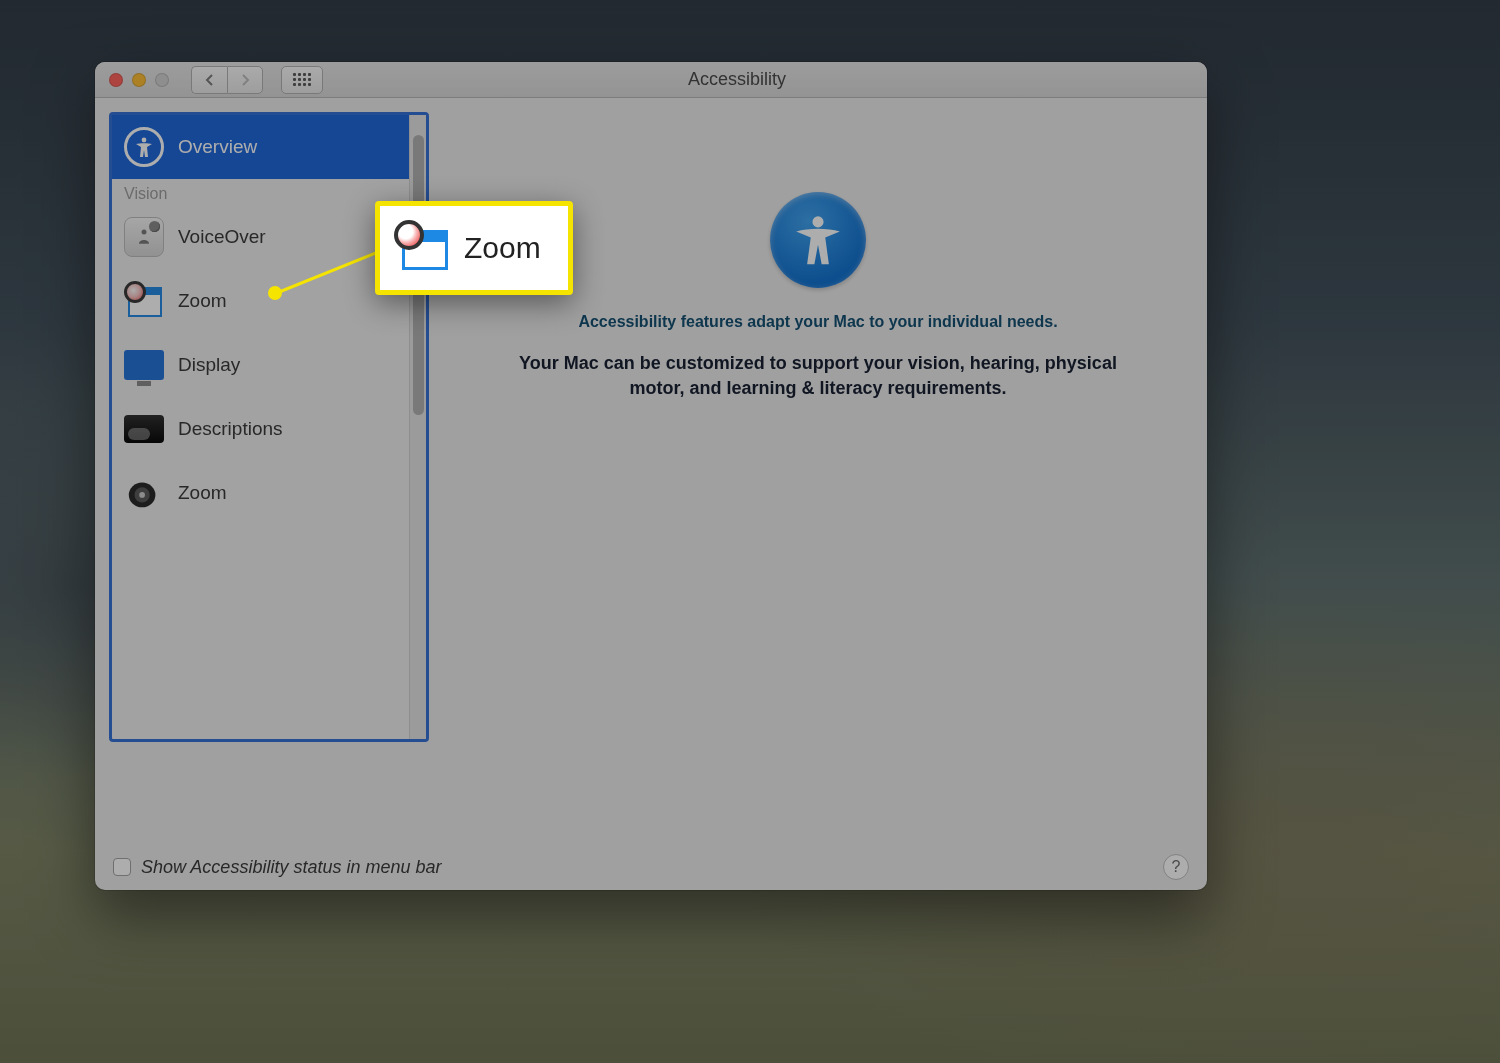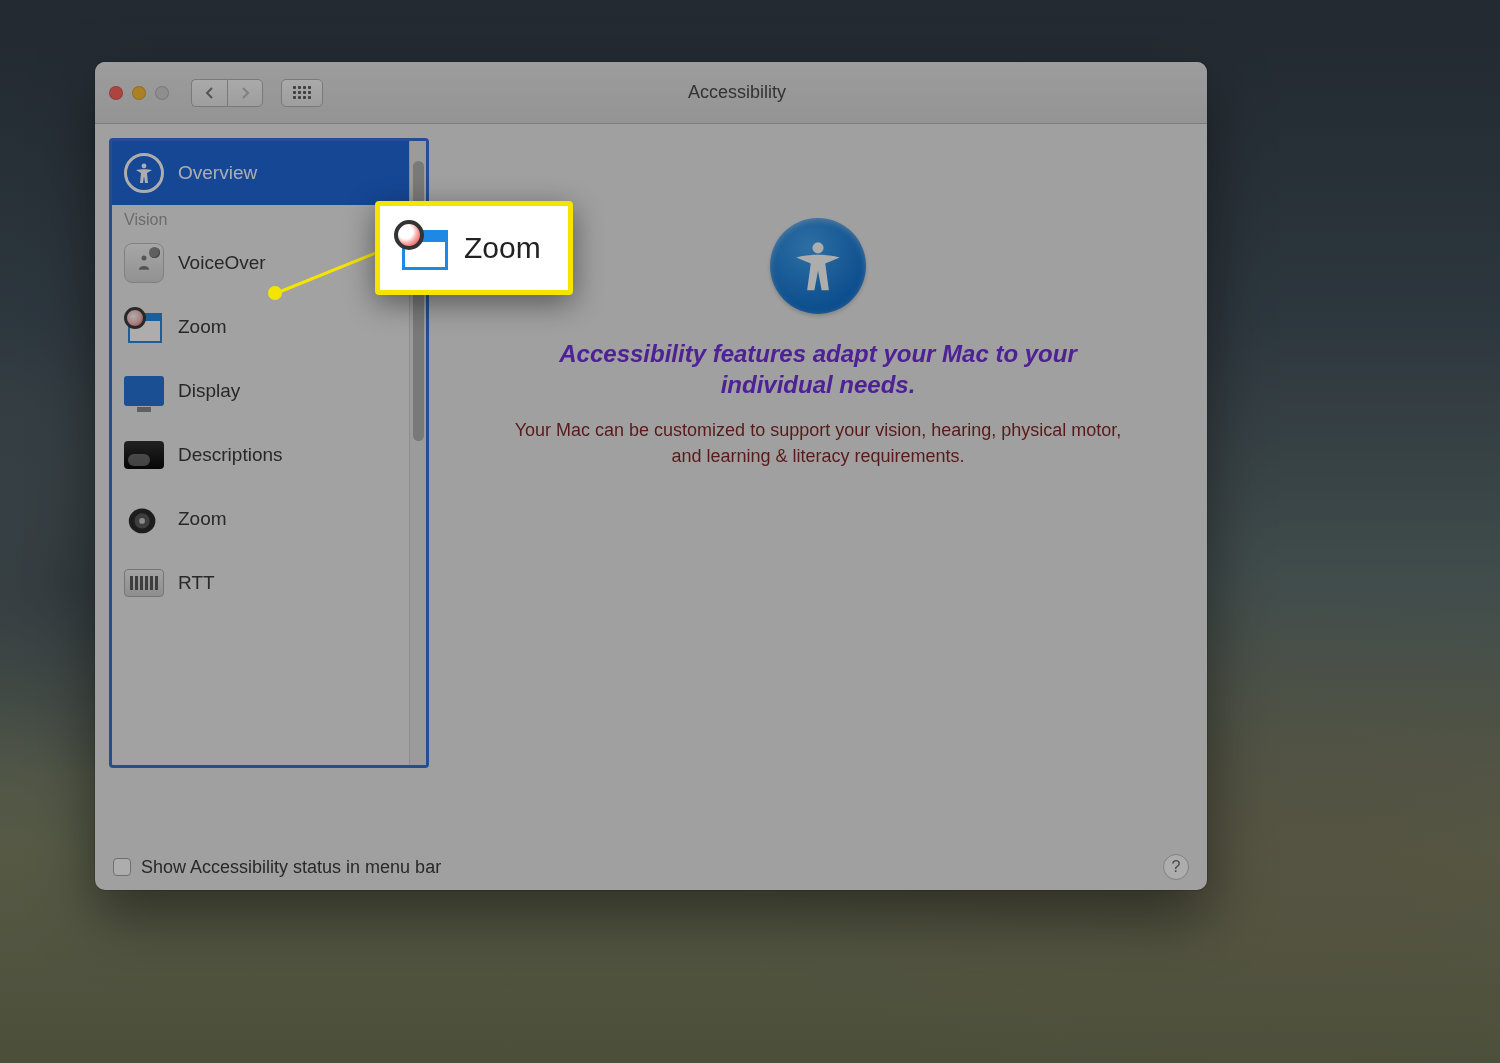--- a/index.html
+++ b/index.html
@@ -5,21 +5,21 @@
 * { margin:0; padding:0; box-sizing:border-box; font-family:-apple-system,BlinkMacSystemFont,"Helvetica Neue",sans-serif; }
 html,body { width:1500px; height:1063px; overflow:hidden; }
 .desktop { position:relative; width:1500px; height:1063px; background:linear-gradient(180deg,#3a4a55 0%,#4a5a65 20%,#5a6a72 40%,#6b7a78 60%,#7a8570 80%,#8a9068 100%); }
 .desktop::before { content:""; position:absolute; inset:0; background:
   radial-gradient(ellipse 60% 40% at 85% 80%, rgba(120,110,85,.6), transparent 60%),
   radial-gradient(ellipse 40% 30% at 5% 55%, rgba(60,70,80,.7), transparent 60%),
   linear-gradient(180deg,#2a3540 0%,#3b4a55 30%,#5a6b6a 55%,#7a8060 80%,#6a7050 100%);
 }
 .dim-overlay { position:absolute; inset:0; background:rgba(20,20,20,.35); z-index:5; }
 .window { position:absolute; left:95px; top:62px; width:1112px; height:828px; background:#ececec; border-radius:10px; box-shadow:0 25px 60px rgba(0,0,0,.5),0 0 0 1px rgba(0,0,0,.15); overflow:hidden; z-index:2; }
-.titlebar { height:62px; background:linear-gradient(#e6e6e6,#d8d8d8); border-bottom:1px solid #b5b5b5; display:flex; align-items:center; padding:0 14px; gap:8px; }
+.titlebar { height:36px; background:linear-gradient(#e6e6e6,#d8d8d8); border-bottom:1px solid #b5b5b5; display:flex; align-items:center; padding:0 14px; gap:8px; }
 .traffic { display:flex; gap:9px; margin-right:8px; }
 .dot { width:14px; height:14px; border-radius:50%; border:1px solid rgba(0,0,0,.15); }
 .dot.red { background:#ff5f57; } .dot.yellow { background:#febc2e; } .dot.gray { background:#d0d0d0; }
 .nav-buttons { display:flex; margin-left:6px; }
 .nav-btn { width:36px; height:28px; background:linear-gradient(#fafafa,#e8e8e8); border:1px solid #b0b0b0; display:flex; align-items:center; justify-content:center; color:#777; font-size:18px; }
 .nav-btn:first-child { border-radius:5px 0 0 5px; border-right:none; }
 .nav-btn:last-child { border-radius:0 5px 5px 0; }
 .grid-btn { width:42px; height:28px; margin-left:10px; background:linear-gradient(#fafafa,#e8e8e8); border:1px solid #b0b0b0; border-radius:5px; display:flex; align-items:center; justify-content:center; }
 .grid-dots { display:grid; grid-template-columns:repeat(4,3px); grid-template-rows:repeat(3,3px); gap:2px; }
 .grid-dots span { width:3px; height:3px; background:#555; border-radius:1px; }
@@ -30,25 +30,25 @@
 .sidebar-wrap { width:320px; height:630px; border:3px solid #2e6cd6; border-radius:4px; background:#efefef; display:flex; }
 .sidebar { flex:1; overflow:hidden; }
 .sb-row { height:64px; display:flex; align-items:center; padding:4px 12px; gap:14px; font-size:19px; color:#333; cursor:default; }
 .sb-row.selected { background:#1763db; color:#fff; }
 .sb-header { padding:6px 12px 2px; font-size:16px; color:#9a9a9a; }
 .sb-icon { width:40px; height:40px; display:flex; align-items:center; justify-content:center; }
 .sb-scroll { width:17px; background:#e3e3e3; border-left:1px solid #cfcfcf; position:relative; }
 .sb-thumb { position:absolute; top:20px; left:3px; width:11px; height:280px; background:#b0b0b0; border-radius:6px; }
 .content { flex:1; display:flex; flex-direction:column; align-items:center; padding-top:80px; }
 .big-icon { width:96px; height:96px; margin-bottom:24px; }
-.headline { font-size:24px; font-weight:600; color:#6d28d9; text-align:center; max-width:560px; line-height:1.3; margin-bottom:18px;font-style:italic; }
-.subtext { font-size:18px; color:#7f1d1d; text-align:center; max-width:640px; line-height:1.4; }
+.headline { font-size:16px; font-weight:600; color:#0c4a6e; text-align:center; max-width:560px; line-height:1.3; margin-bottom:18px; }
+.subtext { font-size:18px; color:#0f172a; text-align:center; max-width:640px; line-height:1.4;font-weight:bold; }
 .footer { position:absolute; bottom:0; left:0; right:0; height:46px; display:flex; align-items:center; padding:0 18px; gap:10px; }
 .checkbox { width:18px; height:18px; border:1px solid #a0a0a0; border-radius:4px; background:#fff; }
-.footer-label { font-size:18px; color:#333; }
+.footer-label { font-size:18px; color:#333;font-style:italic; }
 .help-btn { margin-left:auto; width:26px; height:26px; border:1px solid #bbb; border-radius:50%; background:#fff; color:#666; font-size:16px; display:flex; align-items:center; justify-content:center; }
 
 .icon-overview { width:40px; height:40px; border-radius:50%; border:3px solid #fff; display:flex; align-items:center; justify-content:center; }
 .icon-voiceover-outer { width:40px; height:40px; background:linear-gradient(#f5f5f5,#d5d5d5); border-radius:8px; border:1px solid #bbb; display:flex; align-items:center; justify-content:center; position:relative; }
 .icon-voiceover-outer::before { content:""; position:absolute; top:3px; right:3px; width:11px; height:11px; background:#888; border-radius:50%; box-shadow:inset -1px -1px 0 #666; }
 .icon-zoom-wrap { width:40px; height:40px; position:relative; }
 .icon-zoom-window { position:absolute; left:4px; top:6px; width:34px; height:30px; background:#fff; border:2px solid #1e88e5; border-top:8px solid #1e88e5; }
 .icon-zoom-lens { position:absolute; left:0; top:0; width:22px; height:22px; border:3px solid #333; border-radius:50%; background:radial-gradient(circle at 40% 40%,#fff,#f8c0c0 50%,#f09090 70%); }
 .icon-display { width:40px; height:30px; background:#1e6fd8; border-radius:3px; position:relative; }
 .icon-display::after { content:""; position:absolute; left:50%; bottom:-6px; transform:translateX(-50%); width:14px; height:5px; background:#888; }
@@ -164,26 +164,20 @@
           <div class="sb-row">
             <div class="sb-icon icon-audio">
               <svg viewBox="0 0 40 40">
                   <ellipse cx="18" cy="22" rx="14" ry="13" fill="#222"></ellipse>
                   <ellipse cx="18" cy="22" rx="8" ry="8" fill="#555"></ellipse>
                   <ellipse cx="18" cy="22" rx="3" ry="3" fill="#ccc"></ellipse>
                 </svg>
             </div>
             <span>Zoom</span>
           </div>
-          <div class="sb-row">
-            <div class="sb-icon">
-                <div class="icon-rtt"></div>
-              </div>
-            <span>RTT</span>
-          </div>
         </div>
         <div class="sb-scroll">
             <div class="sb-thumb"></div>
           </div>
       </div>
 
       <div class="content">
         <div class="big-icon">
           <div class="a11y-circle">
             <svg viewBox="0 0 24 24">

